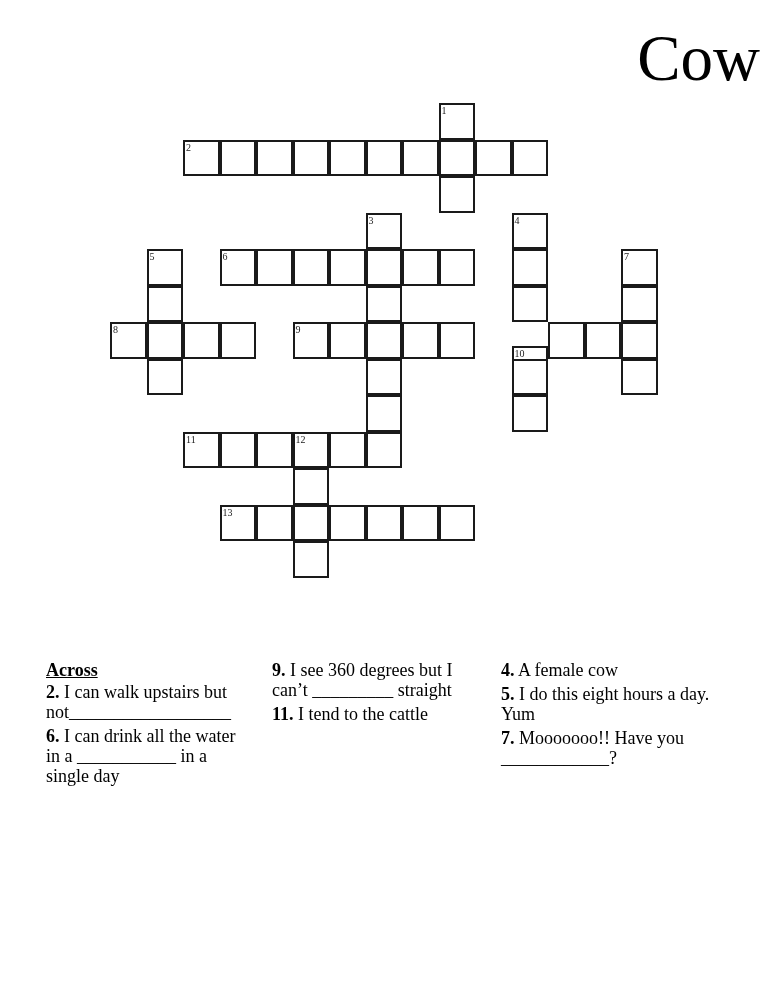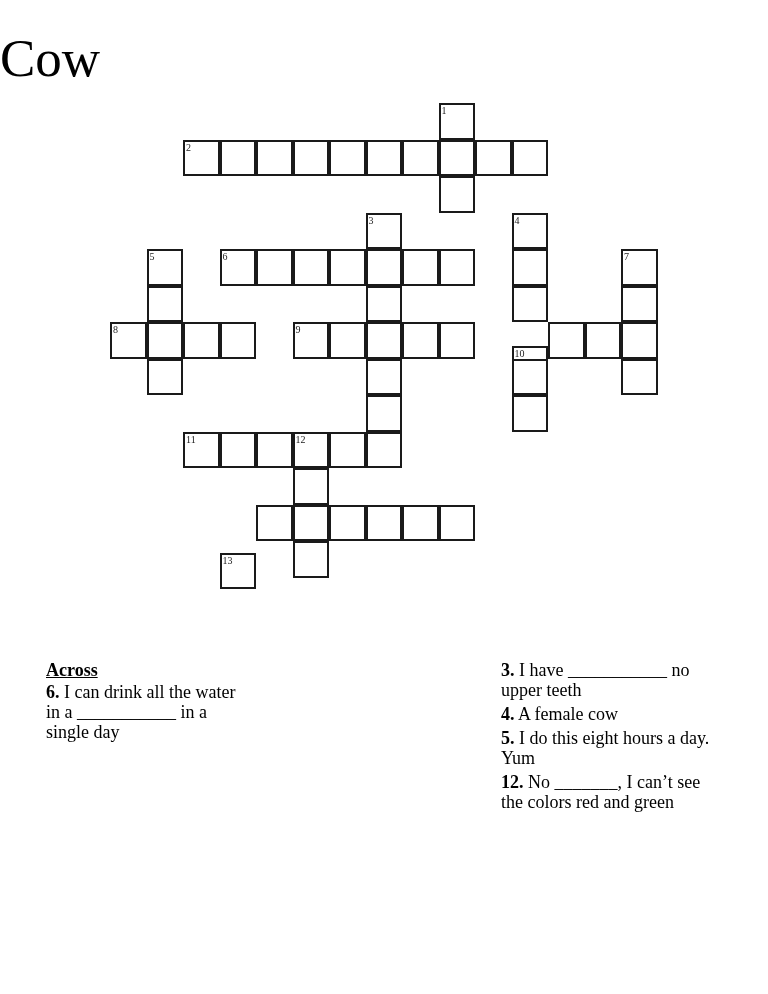--- a/index.html
+++ b/index.html
@@ -2,21 +2,21 @@
 <html><head>
   <meta charset="utf-8">
   <style>
     html, body { margin: 0; padding: 0; background: #ffffff; }
     body {
       width: 768px; height: 994px; position: relative; overflow: hidden;
       font-family: "Liberation Serif", "DejaVu Serif", serif; color: #000;
     }
     .title {
       position: absolute; left: 0; width: 760px; top: 26px;
-      text-align: left; font-size: 53px; line-height: 64px;
+      text-align: right; font-size: 65px; line-height: 64px;
     }
     .grid { position: absolute; left: 0; top: 0; width: 768px; height: 600px; }
     .cell {
       position: absolute; width: 36.5px; height: 36.5px; box-sizing: border-box;
       border: 2px solid #1a1a1a; background: #fff;
     }
     .cell .num {
       position: absolute; left: 1px; top: 0px; font-size: 10px; line-height: 11px; color: #222;
     }
     .clues { position: absolute; top: 660px; font-size: 18px; line-height: 20px; }
@@ -106,36 +106,38 @@
     </div>
     <div class="cell" style="left: 219.5px; top: 431.5px;"></div>
     <div class="cell" style="left: 256px; top: 431.5px;"></div>
     <div class="cell" style="left: 292.5px; top: 431.5px;">
       <span class="num">12</span>
     </div>
     <div class="cell" style="left: 329px; top: 431.5px;"></div>
     <div class="cell" style="left: 292.5px; top: 468px;"></div>
     <div class="cell" style="left: 292.5px; top: 504.5px;"></div>
     <div class="cell" style="left: 292.5px; top: 541px;"></div>
-    <div class="cell" style="left: 219.5px; top: 504.5px; margin-top: 48px;">
+    <div class="cell" style="left: 219.5px; top: 504.5px;">
       <span class="num">13</span>
     </div>
     <div class="cell" style="left: 256px; top: 504.5px;"></div>
     <div class="cell" style="left: 329px; top: 504.5px;"></div>
     <div class="cell" style="left: 365.5px; top: 504.5px;"></div>
     <div class="cell" style="left: 402px; top: 504.5px;"></div>
     <div class="cell" style="left: 438.5px; top: 504.5px;"></div>
   </div>
 
 <div class="clues col1">
   <div class="heading">Across</div>
+  <div class="clue"><b>2.</b><span> I can walk upstairs but not__________________</span></div>
   <div class="clue"><b>6.</b><span> I can drink all the water in a ___________ in a single day</span></div>
 </div>
 
 <div class="clues col2">
+  <div class="clue"><b>9.</b><span> I see 360 degrees but I can’t _________ straight</span></div>
+  <div class="clue"><b>11.</b><span> I tend to the cattle</span></div>
 </div>
 
 <div class="clues col3">
-  <div class="clue"><b>3.</b><span> I have ___________ no upper teeth</span></div>
   <div class="clue"><b>4.</b><span> A female cow</span></div>
   <div class="clue"><b>5.</b><span> I do this eight hours a day. Yum</span></div>
-  <div class="clue"><b>12.</b><span> No _______, I can’t see the colors red and green</span></div>
+  <div class="clue"><b>7.</b><span> Mooooooo!! Have you ____________?</span></div>
 </div>
 
 </body></html>

